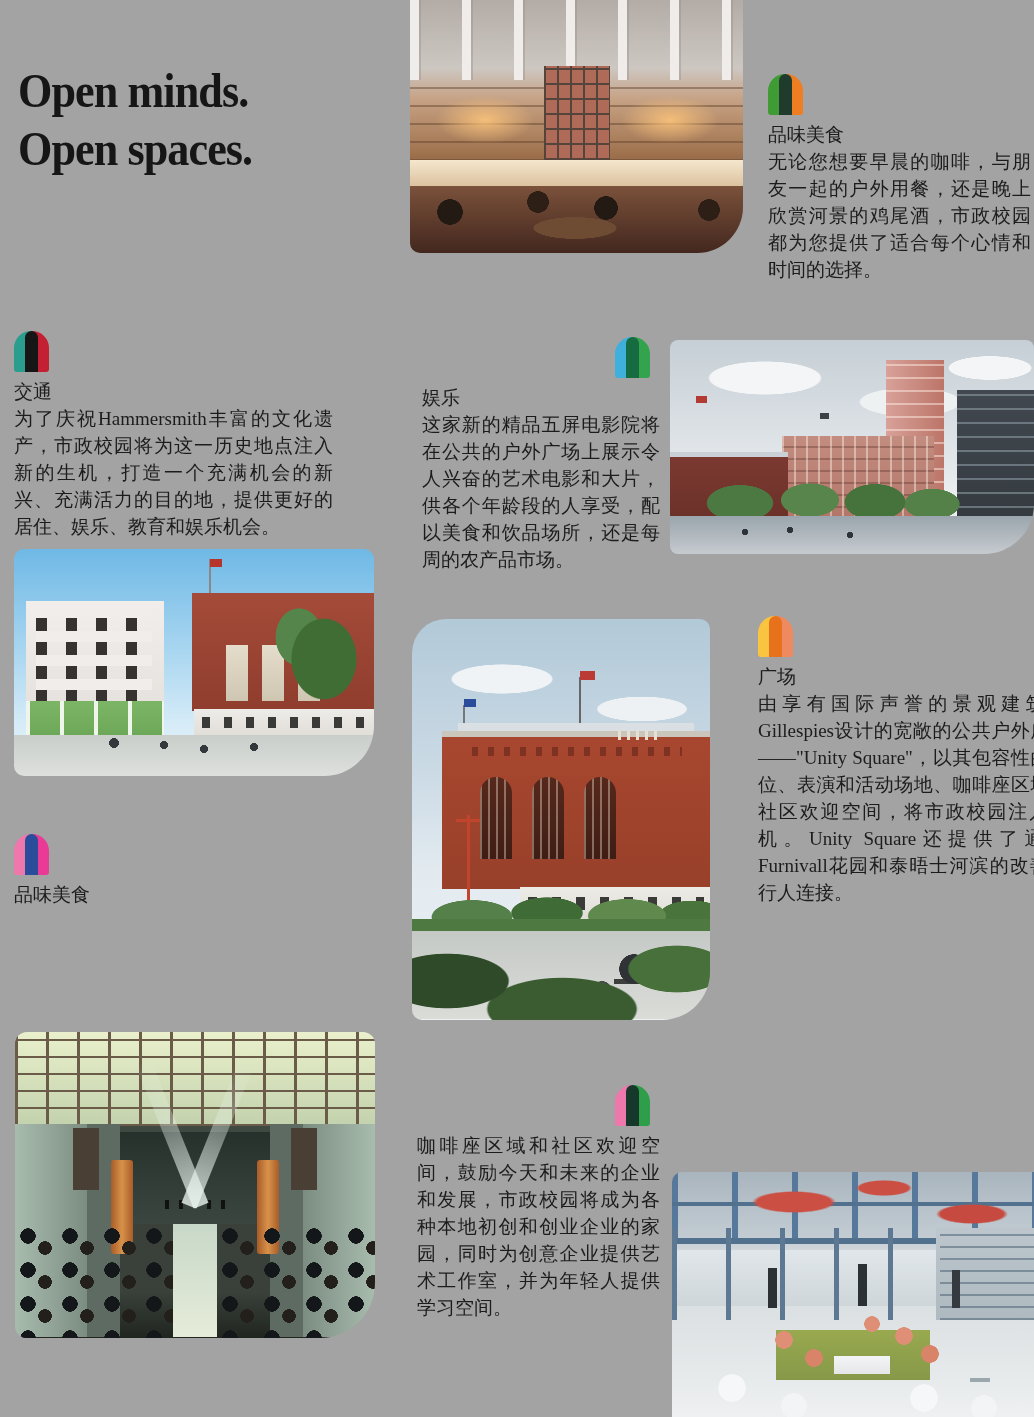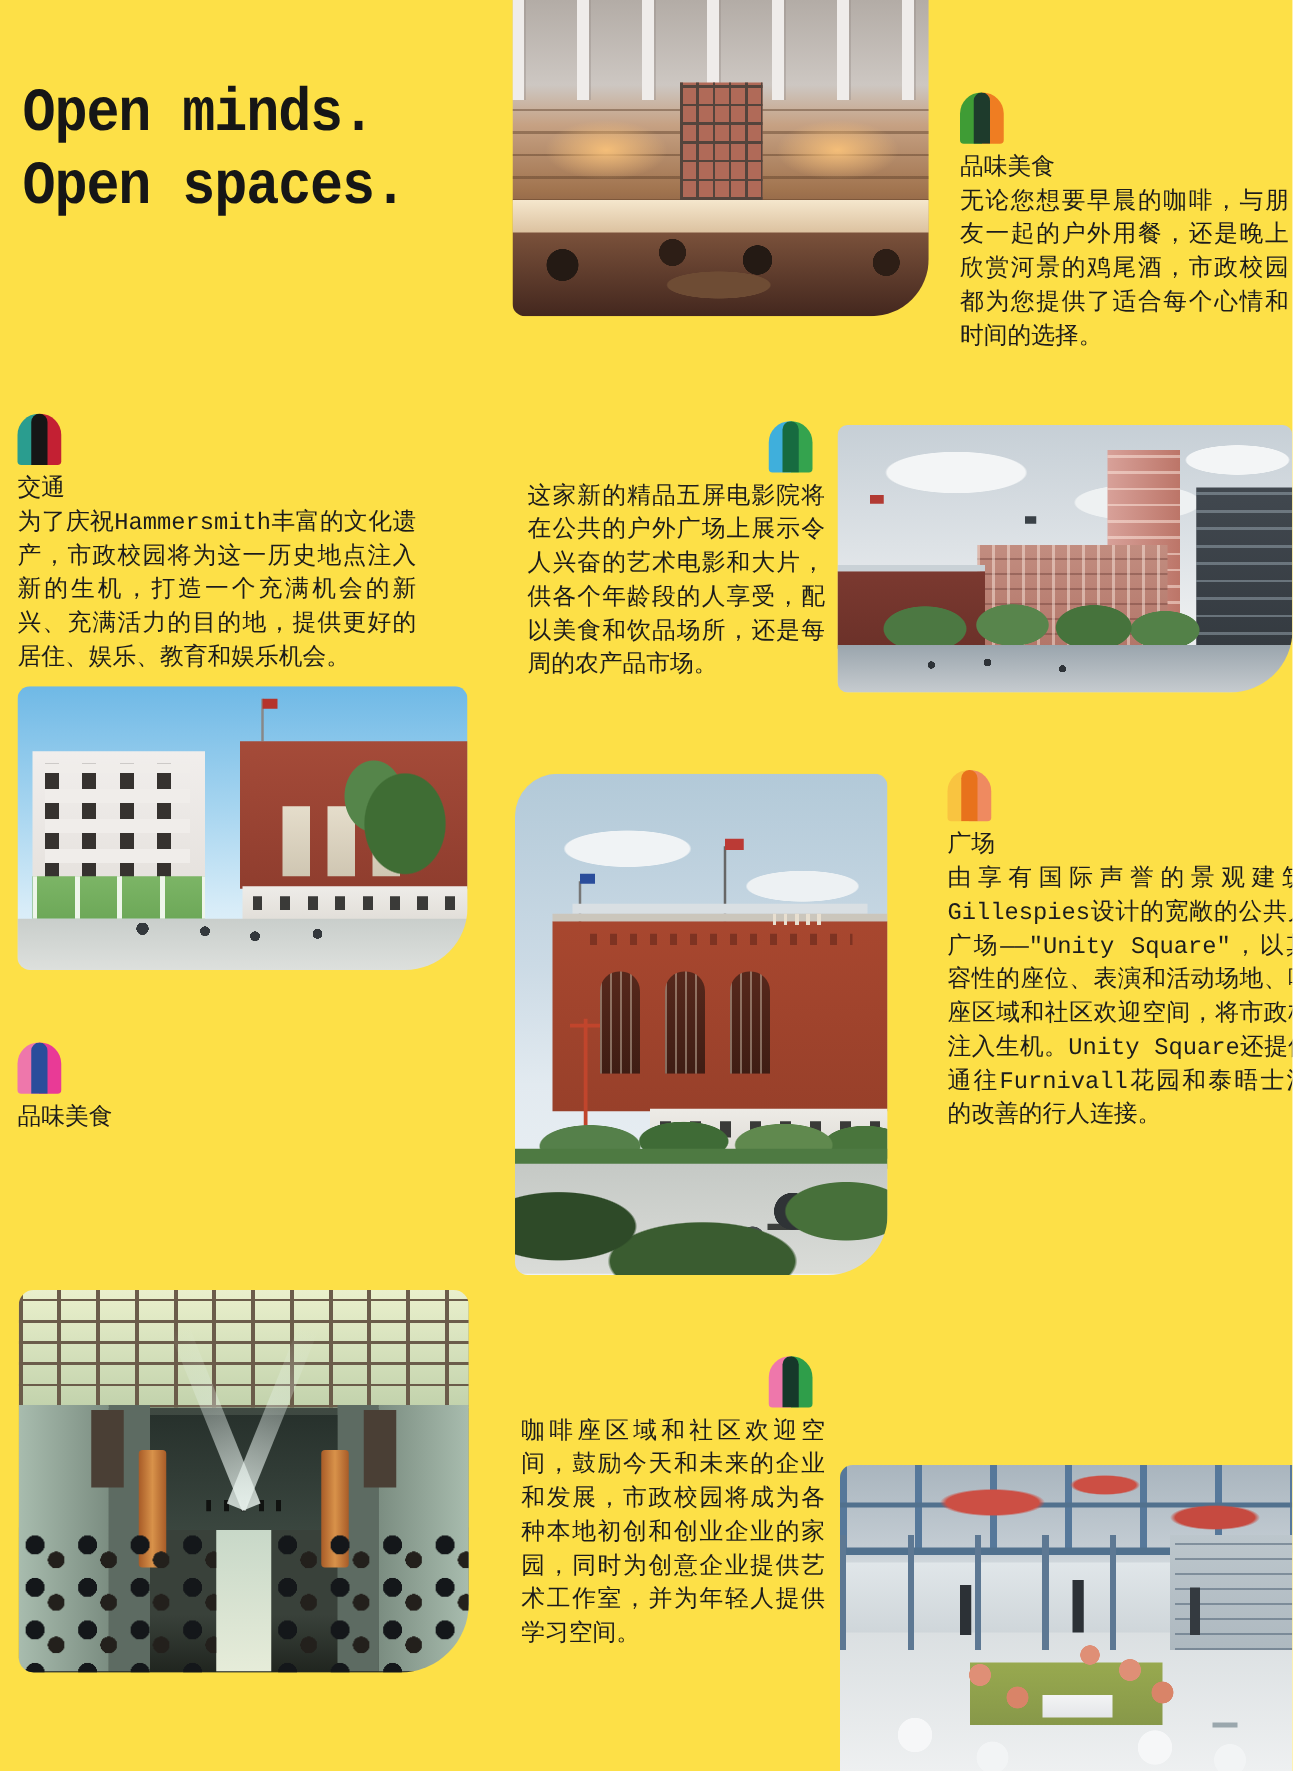--- a/index.html
+++ b/index.html
@@ -1,18 +1,18 @@
 <!DOCTYPE html>
 <html><head>
 <meta charset="utf-8">
 <style>
   html,body { margin:0; padding:0; background:#ffffff; }
   .page {
-    position:relative; width:1034px; height:1417px; background:#fde047;
-    font-family:Liberation Mono, monospace; color:#1c1c1c; overflow:hidden;
+    position:relative; width:1034px; height:1417px; background:#a3a3a3;
+    font-family:Liberation Serif, serif; color:#1c1c1c; overflow:hidden;
   }
   
   .title {
     position:absolute; left:18px; top:62px; margin:0;
     font-size:49px; line-height:58px; font-weight:700; color:#161616;
     letter-spacing:-1px; transform:scaleX(.9); transform-origin:left top;
   }
   
   .sec { position:absolute; }
   .sec h2 { margin:0; font-size:19px; line-height:27px; font-weight:400; }
@@ -258,20 +258,21 @@
     <h2>品味美食</h2>
     <p>无论您想要早晨的咖啡，与朋友一起的户外用餐，还是晚上欣赏河景的鸡尾酒，市政校园都为您提供了适合每个心情和时间的选择。</p>
   </section>
 
   <section class="sec s-entertainment">
     <div class="icon-row right">
       <div class="arch-icon" style="--l:#3fafdc;--m:#176b40;--r:#34a34e">
           <i class="mid"></i>
         </div>
     </div>
+    <h2>娱乐</h2>
     <p>这家新的精品五屏电影院将在公共的户外广场上展示令人兴奋的艺术电影和大片，供各个年龄段的人享受，配以美食和饮品场所，还是每周的农产品市场。</p>
   </section>
 
   <section class="sec s-square">
     <div class="icon-row">
       <div class="arch-icon" style="--l:#f9c440;--m:#e8721c;--r:#ef8a60">
           <i class="mid"></i>
         </div>
     </div>
     <h2>广场</h2>

